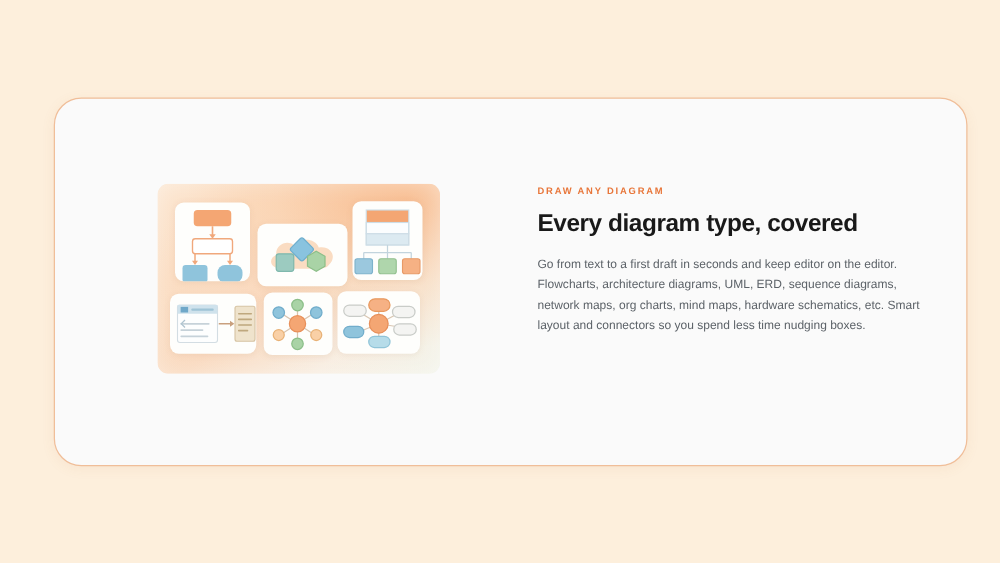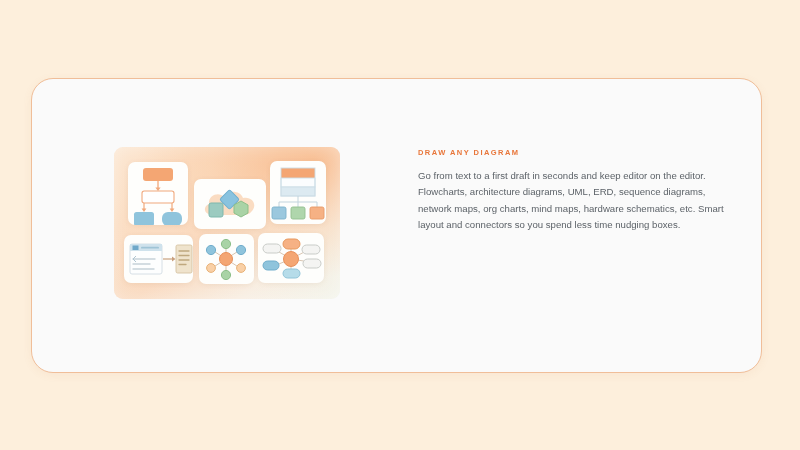--- a/index.html
+++ b/index.html
@@ -16,21 +16,21 @@
 
   #stage {
     position: relative;
     width: 800px;
     height: 450px;
   }
 
   
   .feature-card {
     position: absolute;
-    left: 31px;
+    left: 43px;
     top: 78px;
     width: 731px;
     height: 295px;
     background: #FAFAFA;
     border: 1px solid #F0BE99;
     border-radius: 22px;
     box-sizing: border-box;
     box-shadow: 0 2px 10px rgba(180,120,70,0.07);
     overflow: hidden;
   }
@@ -206,17 +206,18 @@
           <rect x="5" y="28" width="16" height="9" rx="4.5" fill="#8FC4DC" stroke="#71ADCB" stroke-width="1"></rect>
           <rect x="25" y="36" width="17" height="9" rx="4.5" fill="#B6DCE9" stroke="#90C4D8" stroke-width="1"></rect>
           <circle cx="33" cy="26" r="7.5" fill="#F4A673" stroke="#E8905A" stroke-width="1"></circle>
         </svg>
       </div>
 
     </div>
 
     <div class="text-col">
       <p class="eyebrow">DRAW ANY DIAGRAM</p>
+      <h2 class="headline">Every diagram type, covered</h2>
       <p class="body-copy">Go from text to a first draft in seconds and keep editor on the editor. Flowcharts, architecture diagrams, UML, ERD, sequence diagrams, network maps, org charts, mind maps, hardware schematics, etc. Smart layout and connectors so you spend less time nudging boxes.</p>
     </div>
 
   </section>
 </div>
 
 </body></html>

